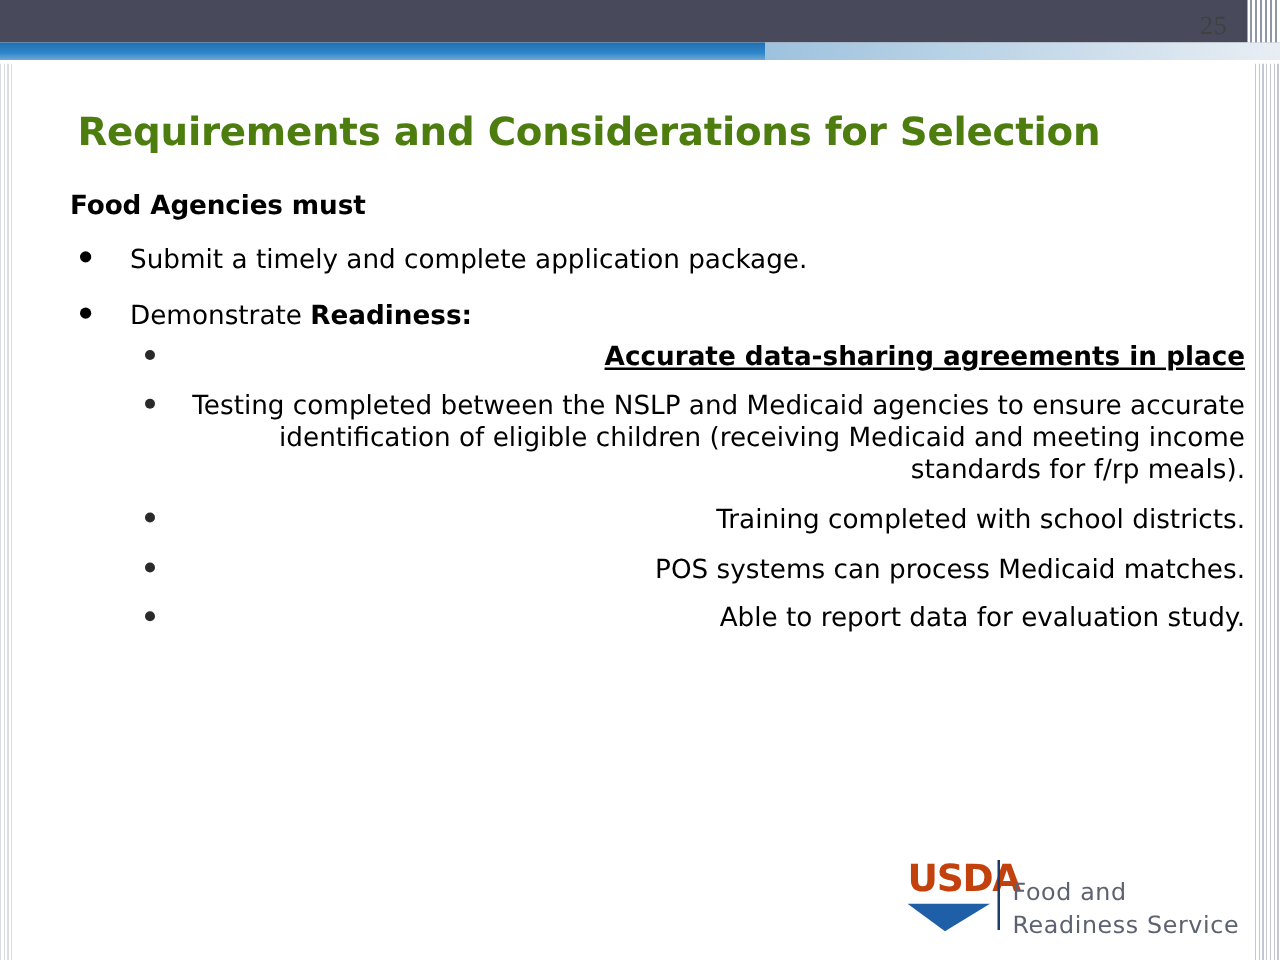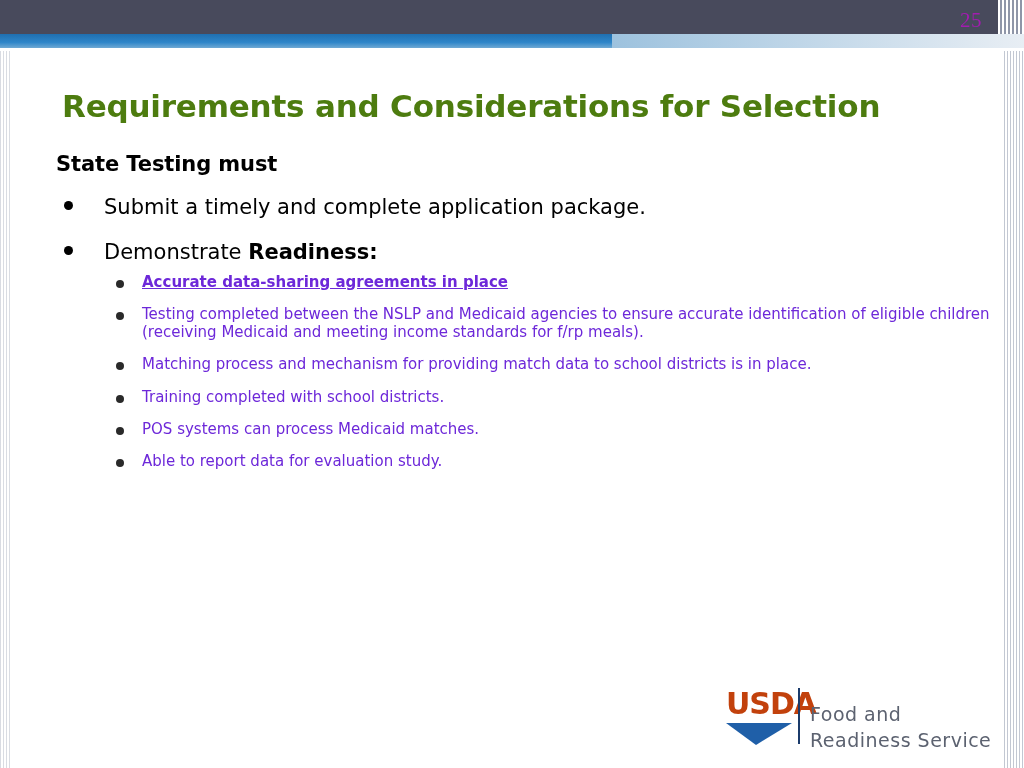--- a/index.html
+++ b/index.html
@@ -60,21 +60,21 @@
     left: 0;
     top: 48px;
     width: 1024px;
     height: 3px;
     background: #ffffff;
   }
   .page-number {
     position: absolute;
     top: 8px;
     right: 42px;
-    color: #a21caf;
+    color: #404040;
     font-size: 21px;
     font-family: "Liberation Serif", serif;
     letter-spacing: 0.5px;
   }
 
   
   .edge-stripes-left {
     position: absolute;
     left: 0;
     top: 51px;
@@ -153,24 +153,25 @@
   }
 
   ul.level2 {
     list-style: none;
     margin: 8px 0 0 0;
     padding: 0;
   }
   ul.level2 > li {
     position: relative;
     padding-left: 38px;
-    font-size: 15px;
-    color: #6d28d9;
+    font-size: 21px;
+    color: #000000;
     margin-bottom: 14px;
     line-height: 1.22;
+    text-align: right;
   }
   ul.level2 > li > .bullet2 {
     position: absolute;
     left: 12px;
     top: 7px;
     width: 8px;
     height: 8px;
     border-radius: 50%;
     background: #2a2a2a;
   }
@@ -240,45 +241,41 @@
   <div class="thin-sep"></div>
   <div class="page-number">25</div>
 
   <div class="edge-stripes-left"></div>
   <div class="edge-stripes-right"></div>
 
   <div class="slide-title">Requirements and Considerations for Selection</div>
 
   <div class="body-area">
 
-    <div class="lead-line">State Testing must</div>
+    <div class="lead-line">Food Agencies must</div>
 
     <ul class="level1">
 
       <li>
         <span class="bullet"></span>
         <span>Submit a timely and complete application package.</span>
       </li>
 
       <li>
         <span class="bullet"></span>
         <span>Demonstrate </span><span class="inline-bold">Readiness:</span>
 
         <ul class="level2">
           <li>
             <span class="bullet2"></span>
             <span class="emph-bold-underline">Accurate data-sharing agreements in place</span>
           </li>
           <li>
             <span class="bullet2"></span>
             <span>Testing completed between the NSLP and Medicaid agencies to ensure accurate identification of eligible children (receiving Medicaid and meeting income standards for f/rp meals).</span>
-          </li>
-          <li>
-            <span class="bullet2"></span>
-            <span>Matching process and mechanism for providing match data to school districts is in place.</span>
           </li>
           <li>
             <span class="bullet2"></span>
             <span>Training completed with school districts.</span>
           </li>
           <li>
             <span class="bullet2"></span>
             <span>POS systems can process Medicaid matches.</span>
           </li>
           <li>

